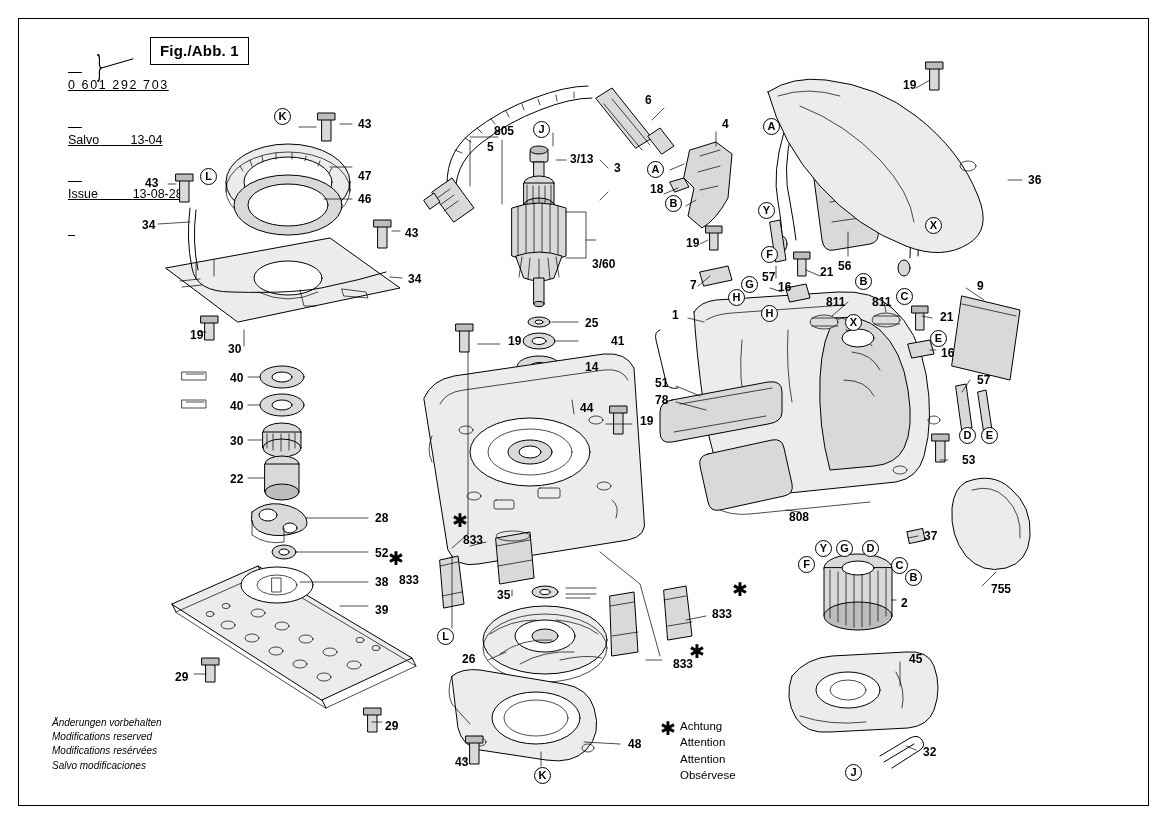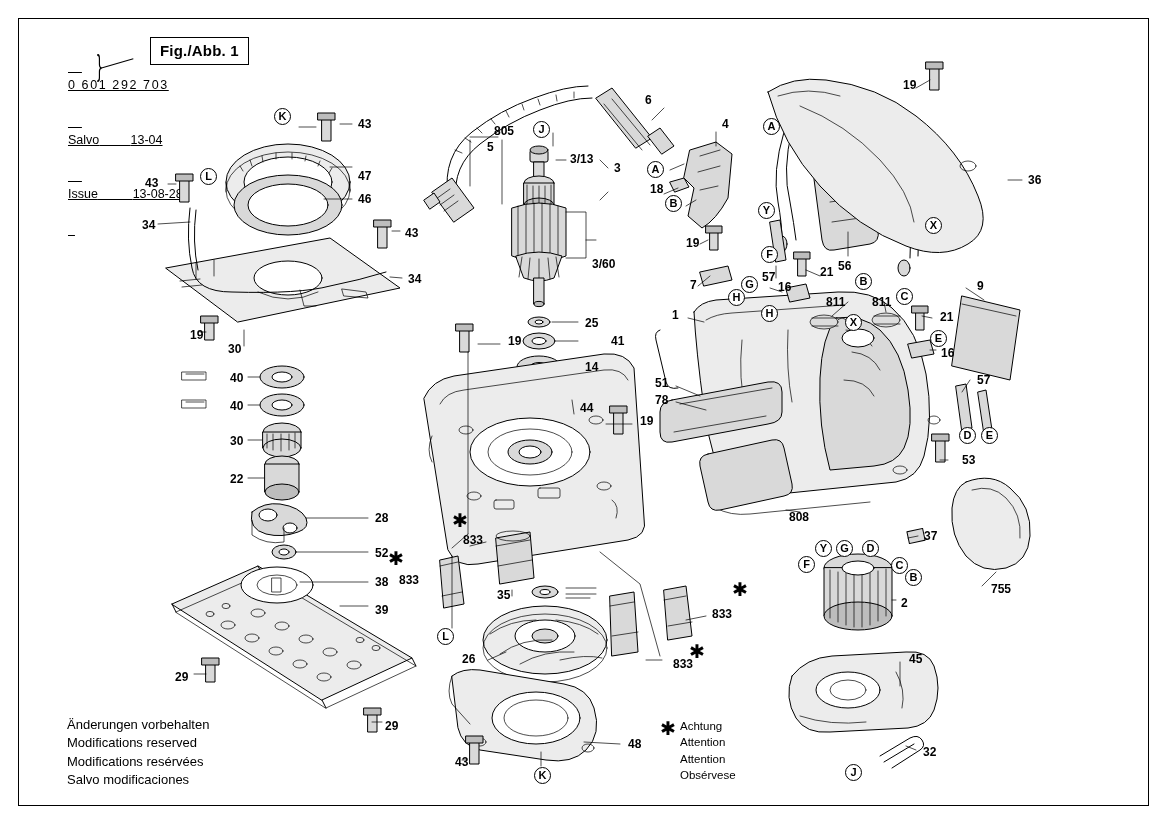--- a/index.html
+++ b/index.html
@@ -75,25 +75,26 @@
     top: 37px;
     padding: 4px 9px 5px 9px;
     border: 1.6px solid #000;
     font-size: 15px;
     font-weight: bold;
     color: #000;
     letter-spacing: 0.2px;
   }
   .legend {
     position: absolute;
-    left: 67px;
+    left: 52px;
     top: 716px;
-    font-size: 13px;
+    font-size: 10px;
     line-height: 1.42;
     color: #000;
+    font-style: italic;
   }
   .attention {
     position: absolute;
     left: 680px;
     top: 718px;
     font-size: 11.5px;
     line-height: 1.42;
     color: #000;
   }
   .attention .star {

